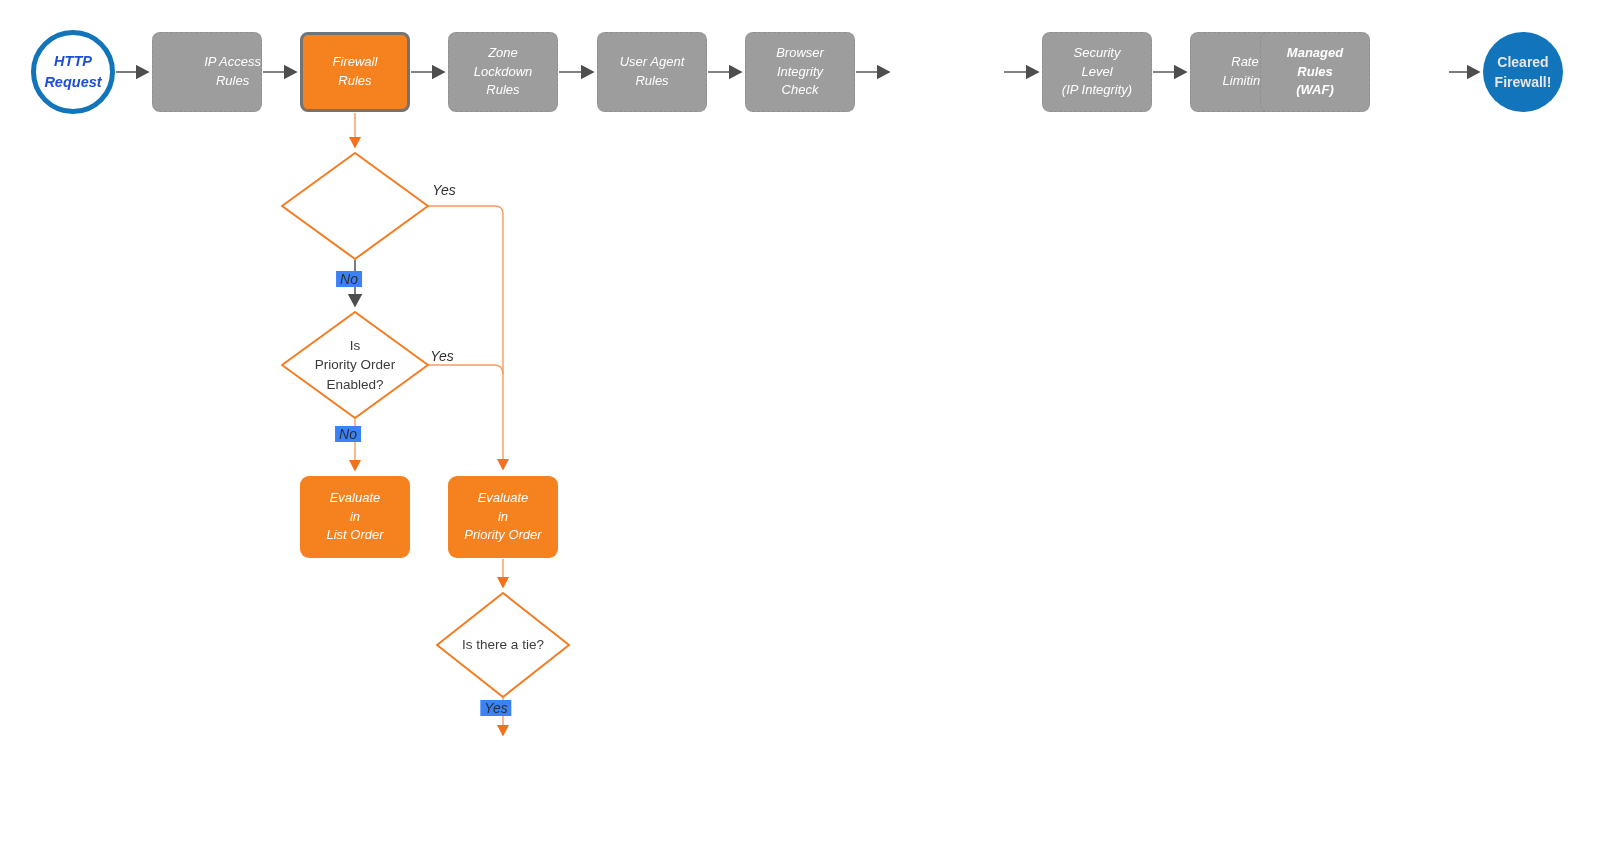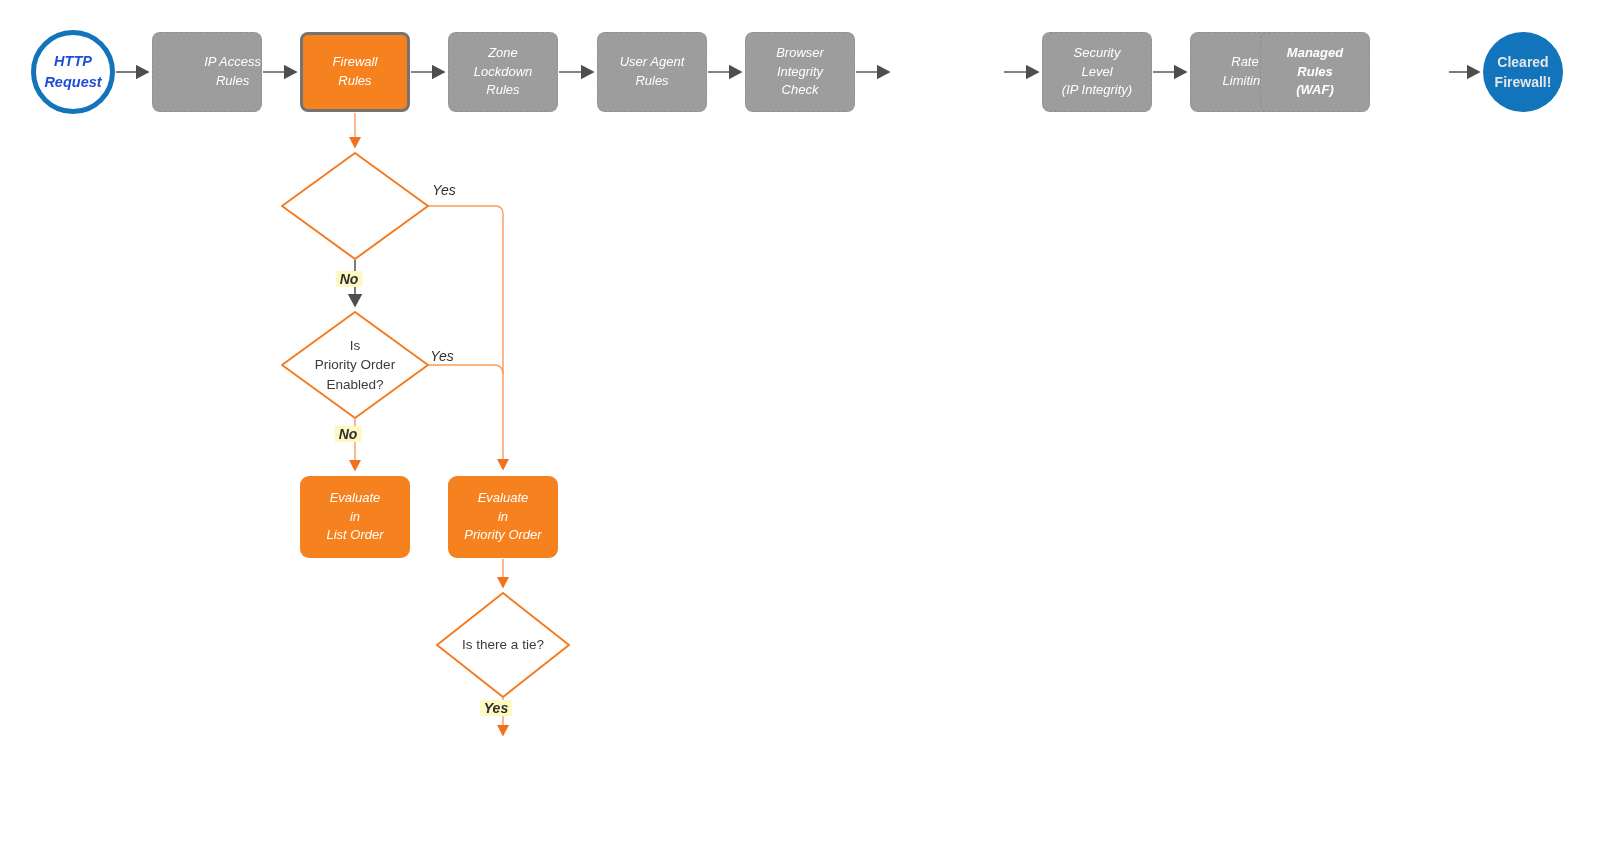--- a/index.html
+++ b/index.html
@@ -40,21 +40,21 @@
   .action{width:110px;height:82px;border-radius:9px;background:#F6821F;}
   .diamond-label{
     position:absolute;display:flex;align-items:center;justify-content:center;
     text-align:center;color:#3B3B3B;font-size:13.5px;line-height:1.45;
     white-space:pre-line;
   }
   .edge-label{
     position:absolute;transform:translate(-50%,-50%);
     font-style:italic;color:#2E2E2E;font-size:14px;
   }
-  .edge-label.bg{background:#fef9c3;padding:0 4px;font-weight:bold;}
+  .edge-label.bg{background:#3b82f6;padding:0 4px;}
 </style>
 </head>
 <body>
 
 <div class="canvas">
 
   <svg class="edges" viewBox="0 0 1600 858" xmlns="http://www.w3.org/2000/svg">
     <defs>
       <marker id="arrow-gray" markerWidth="10" markerHeight="10" refX="7.5" refY="4.5" orient="auto">
         <path d="M0,0 L8.5,4.5 L0,9 z" fill="#4E4E4E"></path>

